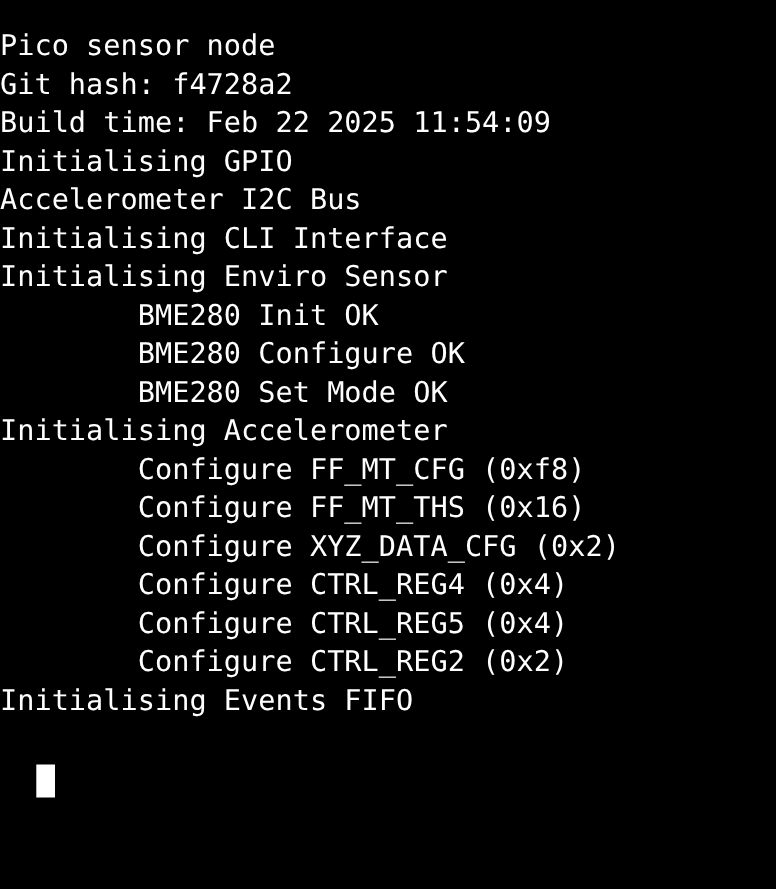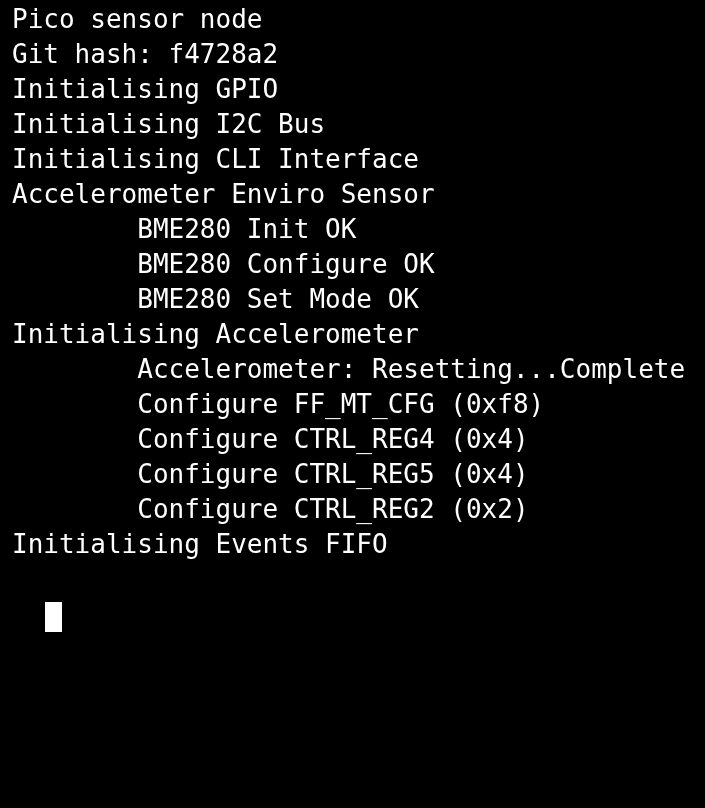--- a/index.html
+++ b/index.html
@@ -17,22 +17,23 @@
   #terminal {
     position: relative;
     width: 705px;
     height: 658px;
     background: #000000;
     color: #ffffff;
     font-family: "DejaVu Sans Mono", "Liberation Mono", monospace;
     font-size: 26px;
     line-height: 35px;
     letter-spacing: 0;
-    padding: 2px 0 0 12px;
+    padding: 2px 0 0 0;
     box-sizing: border-box;
+    margin-top: 23px;
     -webkit-font-smoothing: none;
   }
   .term-line {
     display: block;
     height: 35px;
     line-height: 35px;
     white-space: pre;
     font-family: "DejaVu Sans Mono", "Liberation Mono", monospace;
     font-size: 26px;
     color: #ffffff;
@@ -66,30 +67,32 @@
   }
 </style>
 </head>
 <body>
 
 <div id="terminal">
 
   <div>
     <span class="term-line">Pico sensor node</span>
     <span class="term-line">Git hash: f4728a2</span>
+    <span class="term-line">Build time: Feb 22 2025 11:54:09</span>
     <span class="term-line">Initialising GPIO</span>
-    <span class="term-line">Initialising I2C Bus</span>
+    <span class="term-line">Accelerometer I2C Bus</span>
     <span class="term-line">Initialising CLI Interface</span>
-    <span class="term-line">Accelerometer Enviro Sensor</span>
+    <span class="term-line">Initialising Enviro Sensor</span>
     <span class="term-line">        BME280 Init OK</span>
     <span class="term-line">        BME280 Configure OK</span>
     <span class="term-line">        BME280 Set Mode OK</span>
     <span class="term-line">Initialising Accelerometer</span>
-    <span class="term-line">        Accelerometer: Resetting...Complete</span>
     <span class="term-line">        Configure FF_MT_CFG (0xf8)</span>
+    <span class="term-line">        Configure FF_MT_THS (0x16)</span>
+    <span class="term-line">        Configure XYZ_DATA_CFG (0x2)</span>
     <span class="term-line">        Configure CTRL_REG4 (0x4)</span>
     <span class="term-line">        Configure CTRL_REG5 (0x4)</span>
     <span class="term-line">        Configure CTRL_REG2 (0x2)</span>
     <span class="term-line">Initialising Events FIFO</span>
     <span class="term-line blank"></span>
   </div>
 
   <div class="prompt-line">
     
     <span class="cursor-block"></span>

